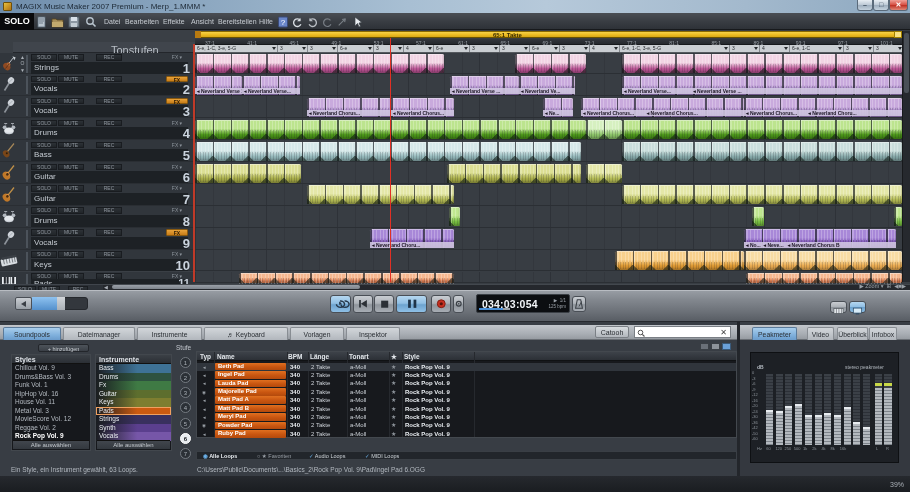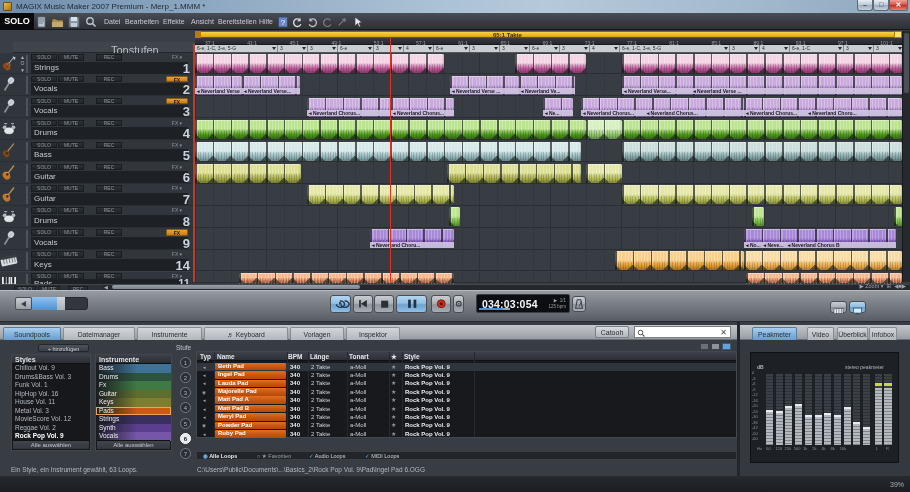--- a/index.html
+++ b/index.html
@@ -340,21 +340,21 @@
           <rect x="1" y="7" width="16" height="7" rx="1" fill="#d8dde2" transform="rotate(-12 9 10.5)"></rect>
           <path d="M3.2 7.2 l1.2 6 M6 6.6 l1.2 6 M8.8 6 l1.2 6 M11.6 5.5 l1.2 6 M14.2 5 l1 6" stroke="#4a5056" stroke-width="0.7"></path>
           <rect x="1.5" y="5" width="15" height="2.6" fill="#3a3f45" transform="rotate(-12 9 6)"></rect>
         </svg></div>
 <div class="tmeter"></div>
 <div class="tbtn" style="left:31px;width:26px;">SOLO</div>
 <div class="tbtn" style="left:58px;width:26px;">MUTE</div>
 <div class="tbtn" style="left:96px;width:26px;">REC</div>
 <div class="tfx" style="left:166px;width:22px;">FX ▾</div>
 <div class="tname">Keys</div>
-<div class="tnum">14</div>
+<div class="tnum">10</div>
 </div>
 <div class="abs trackrow" style="top:271.5px;">
 <div class="ticon"><svg width="18" height="19" viewBox="0 0 18 19">
           <rect x="2" y="4" width="14" height="11" fill="#e8ecf0"></rect>
           <path d="M4.8 4v11 M7.6 4v11 M10.4 4v11 M13.2 4v11" stroke="#4a5056" stroke-width="0.7"></path>
           <rect x="3.8" y="4" width="2" height="6.5" fill="#23262b"></rect>
           <rect x="6.6" y="4" width="2" height="6.5" fill="#23262b"></rect>
           <rect x="12.2" y="4" width="2" height="6.5" fill="#23262b"></rect>
         </svg></div>
 <div class="tmeter"></div>

